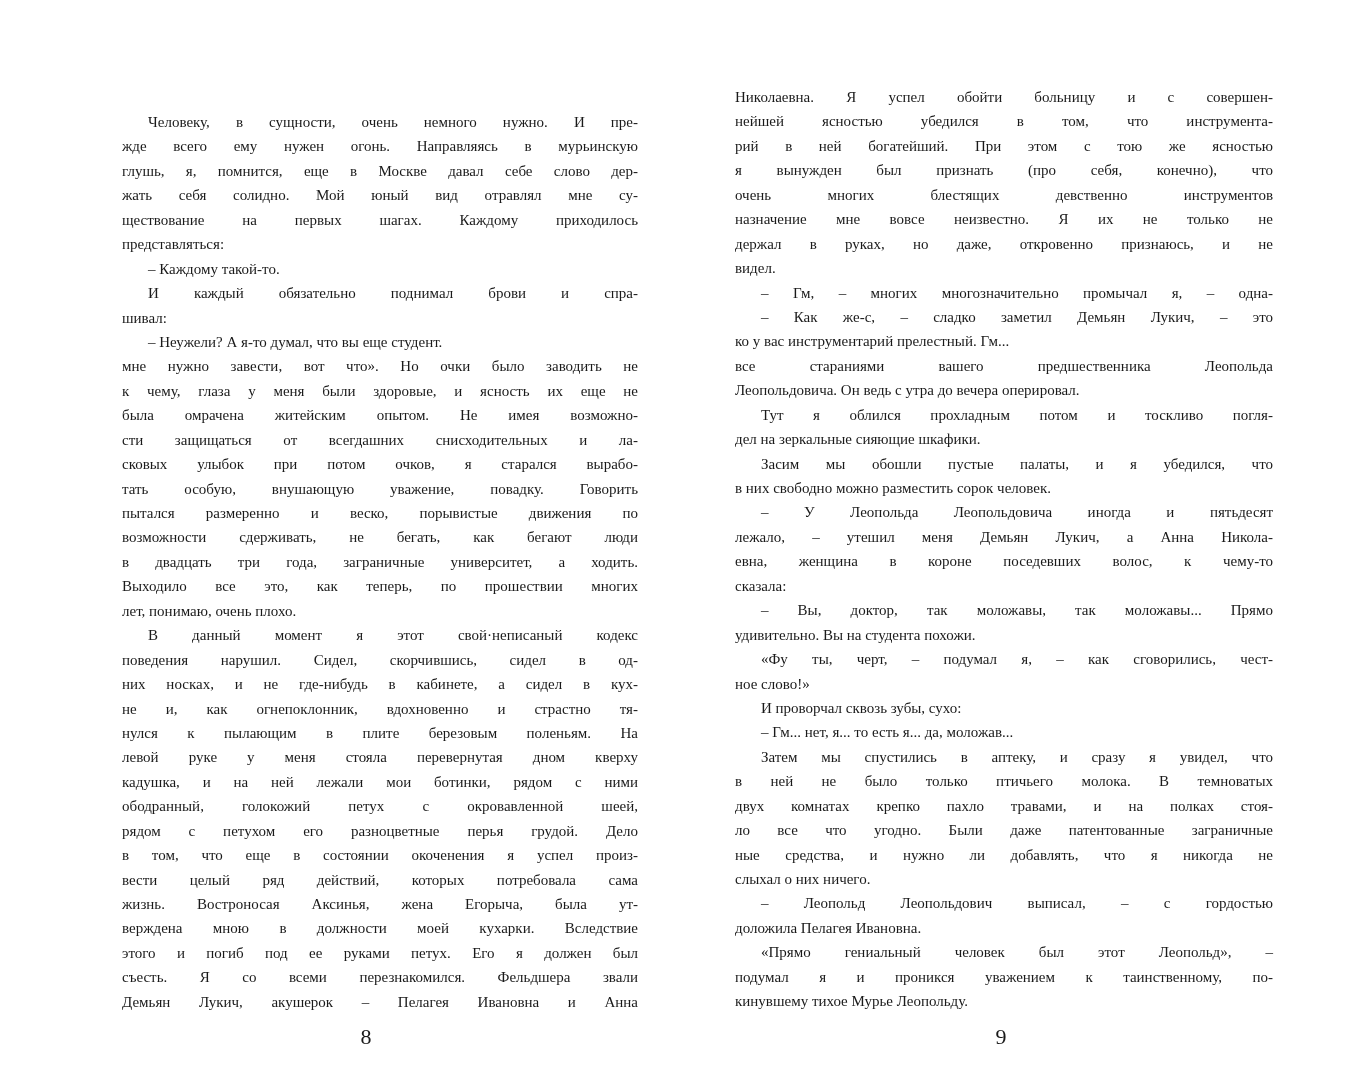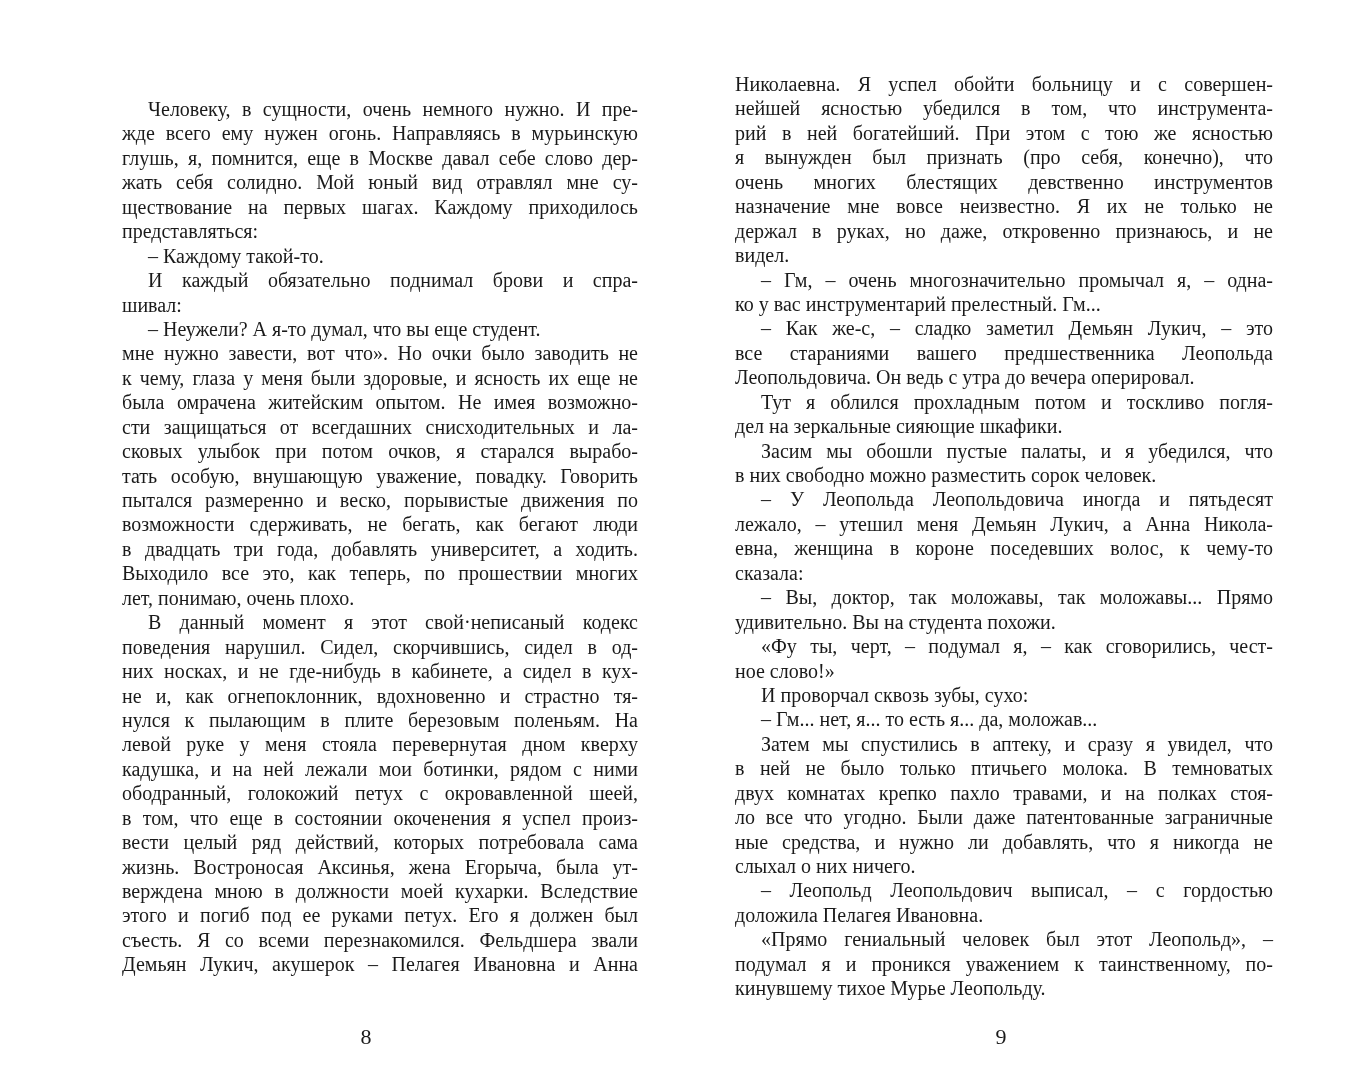--- a/index.html
+++ b/index.html
@@ -23,24 +23,25 @@
     .page-left {
       left: 0;
       width: 673px;
     }
     .page-right {
       left: 673px;
       width: 674px;
     }
     .text-block {
       position: absolute;
-      font-size: 20px;
+      font-size: 15px;
       line-height: 24.45px;
       text-align: justify;
       hyphens: none;
+      margin-top: 13px;
     }
     .page-left .text-block {
       left: 122px;
       top: 97px;
       width: 516px;
     }
     .page-right .text-block {
       left: 62px;
       top: 72px;
       width: 538px;
@@ -90,31 +91,32 @@
       <span class="line last">шивал:</span>
       <span class="line indent last">– Неужели? А я-то думал, что вы еще студент.</span>
       <span class="line">мне нужно завести, вот что». Но очки было заводить не</span>
       <span class="line">к чему, глаза у меня были здоровые, и ясность их еще не</span>
       <span class="line">была омрачена житейским опытом. Не имея возможно-</span>
       <span class="line">сти защищаться от всегдашних снисходительных и ла-</span>
       <span class="line">сковых улыбок при потом очков, я старался вырабо-</span>
       <span class="line">тать особую, внушающую уважение, повадку. Говорить</span>
       <span class="line">пытался размеренно и веско, порывистые движения по</span>
       <span class="line">возможности сдерживать, не бегать, как бегают люди</span>
-      <span class="line">в двадцать три года, добавлять университет, а ходить.</span>
+      <span class="line">в двадцать три года, заграничные университет, а ходить.</span>
       <span class="line">Выходило все это, как теперь, по прошествии многих</span>
       <span class="line last">лет, понимаю, очень плохо.</span>
       <span class="line indent">В данный момент я этот свой·неписаный кодекс</span>
       <span class="line">поведения нарушил. Сидел, скорчившись, сидел в од-</span>
       <span class="line">них носках, и не где-нибудь в кабинете, а сидел в кух-</span>
       <span class="line">не и, как огнепоклонник, вдохновенно и страстно тя-</span>
       <span class="line">нулся к пылающим в плите березовым поленьям. На</span>
       <span class="line">левой руке у меня стояла перевернутая дном кверху</span>
       <span class="line">кадушка, и на ней лежали мои ботинки, рядом с ними</span>
       <span class="line">ободранный, голокожий петух с окровавленной шеей,</span>
+      <span class="line">рядом с петухом его разноцветные перья грудой. Дело</span>
       <span class="line">в том, что еще в состоянии окоченения я успел произ-</span>
       <span class="line">вести целый ряд действий, которых потребовала сама</span>
       <span class="line">жизнь. Востроносая Аксинья, жена Егорыча, была ут-</span>
       <span class="line">верждена мною в должности моей кухарки. Вследствие</span>
       <span class="line">этого и погиб под ее руками петух. Его я должен был</span>
       <span class="line">съесть. Я со всеми перезнакомился. Фельдшера звали</span>
       <span class="line">Демьян Лукич, акушерок – Пелагея Ивановна и Анна</span>
     </div>
   <div class="page-number">8</div>
 </div>
@@ -122,23 +124,23 @@
 <div class="page page-right">
   <div class="text-block">
       <span class="line">Николаевна. Я успел обойти больницу и с совершен-</span>
       <span class="line">нейшей ясностью убедился в том, что инструмента-</span>
       <span class="line">рий в ней богатейший. При этом с тою же ясностью</span>
       <span class="line">я вынужден был признать (про себя, конечно), что</span>
       <span class="line">очень многих блестящих девственно инструментов</span>
       <span class="line">назначение мне вовсе неизвестно. Я их не только не</span>
       <span class="line">держал в руках, но даже, откровенно признаюсь, и не</span>
       <span class="line last">видел.</span>
-      <span class="line indent">– Гм, – очень многозначительно промычал я, – одна-</span>
+      <span class="line indent">– Гм, – многих многозначительно промычал я, – одна-</span>
+      <span class="line indent">– Как же-с, – сладко заметил Демьян Лукич, – это</span>
       <span class="line last">ко у вас инструментарий прелестный. Гм...</span>
-      <span class="line indent">– Как же-с, – сладко заметил Демьян Лукич, – это</span>
       <span class="line">все стараниями вашего предшественника Леопольда</span>
       <span class="line last">Леопольдовича. Он ведь с утра до вечера оперировал.</span>
       <span class="line indent">Тут я облился прохладным потом и тоскливо погля-</span>
       <span class="line last">дел на зеркальные сияющие шкафики.</span>
       <span class="line indent">Засим мы обошли пустые палаты, и я убедился, что</span>
       <span class="line last">в них свободно можно разместить сорок человек.</span>
       <span class="line indent">– У Леопольда Леопольдовича иногда и пятьдесят</span>
       <span class="line">лежало, – утешил меня Демьян Лукич, а Анна Никола-</span>
       <span class="line">евна, женщина в короне поседевших волос, к чему-то</span>
       <span class="line last">сказала:</span>

